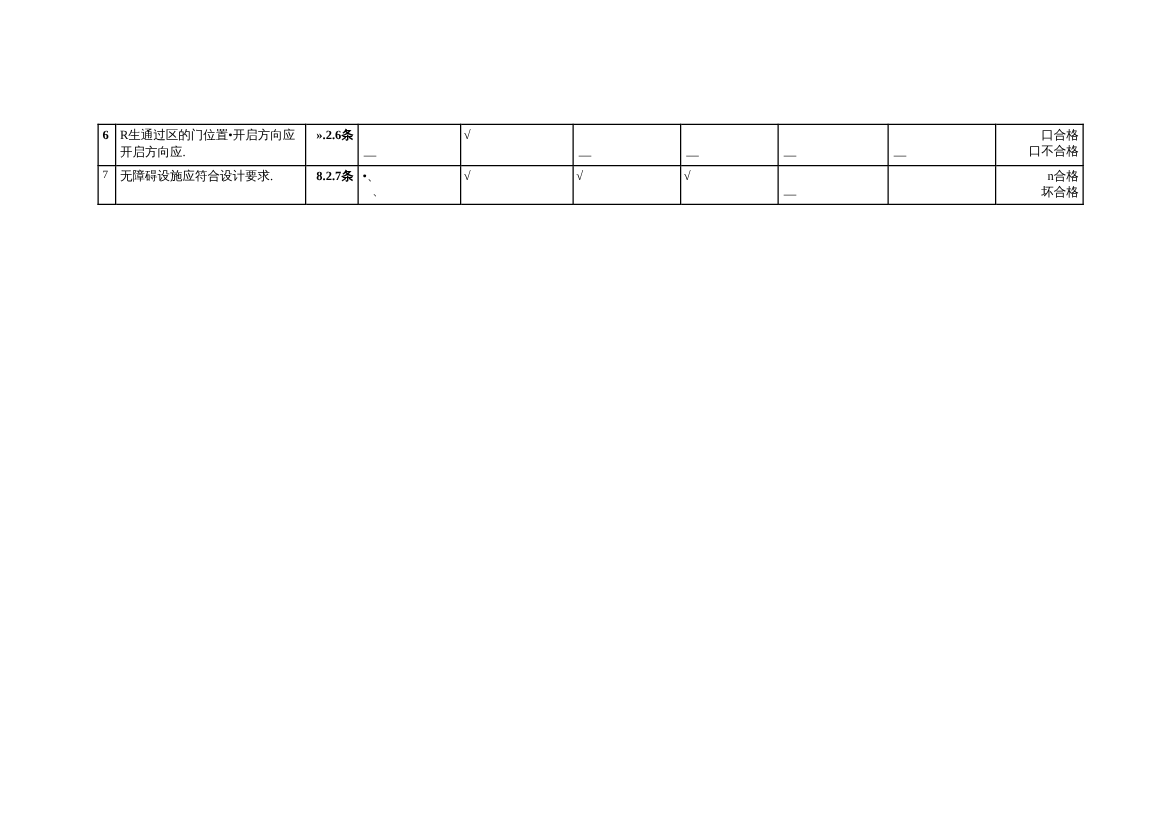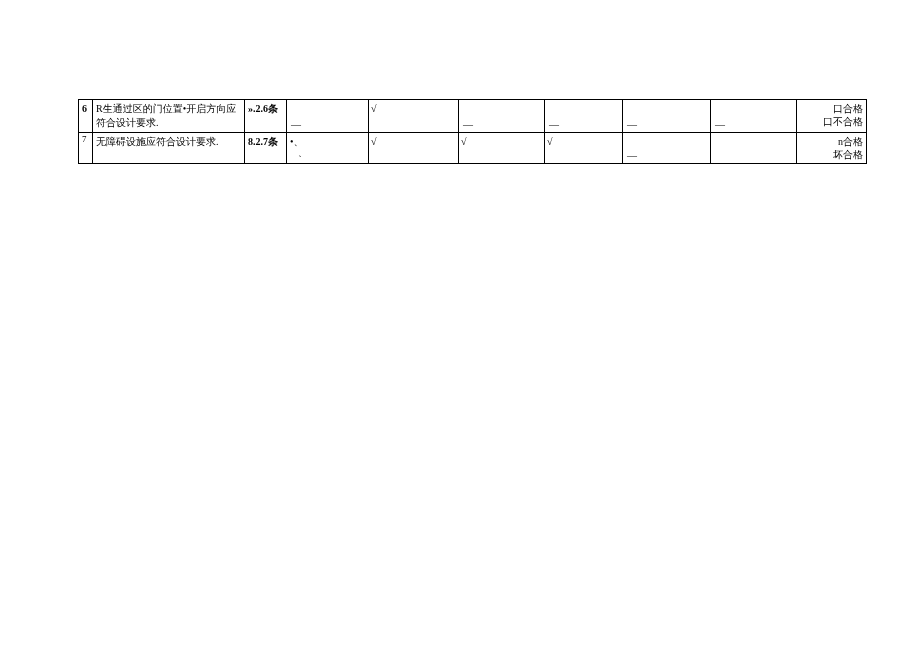--- a/index.html
+++ b/index.html
@@ -39,20 +39,21 @@
     .col-num {
       width: 14px;
       vertical-align: top;
     }
     .col-desc {
       width: 152px;
     }
     .col-ref {
       width: 42px;
       font-weight: bold;
+      text-align: right;
     }
     .col-blank1 {
       width: 82px;
     }
     .col-check1 {
       width: 90px;
     }
     .col-check2 {
       width: 86px;
     }
@@ -104,21 +105,21 @@
 </head>
 <body>
 
 <div class="table-container">
   <table>
     <tbody>
         <tr>
       <td class="col-num bold-num">6</td>
       <td class="col-desc row6-desc">
         <span>R生通过区的门位置•开启方向应</span><br>
-        <span>符合设计要求.</span>
+        <span>开启方向应.</span>
       </td>
       <td class="col-ref">».2.6条</td>
       <td class="col-blank1 dash">—</td>
       <td class="col-check1 check">√</td>
       <td class="col-check2 dash">—</td>
       <td class="col-check3 dash">—</td>
       <td class="col-check4 dash">—</td>
       <td class="col-check5 dash">—</td>
       <td class="col-result">
         <div class="result-line">口合格</div>

